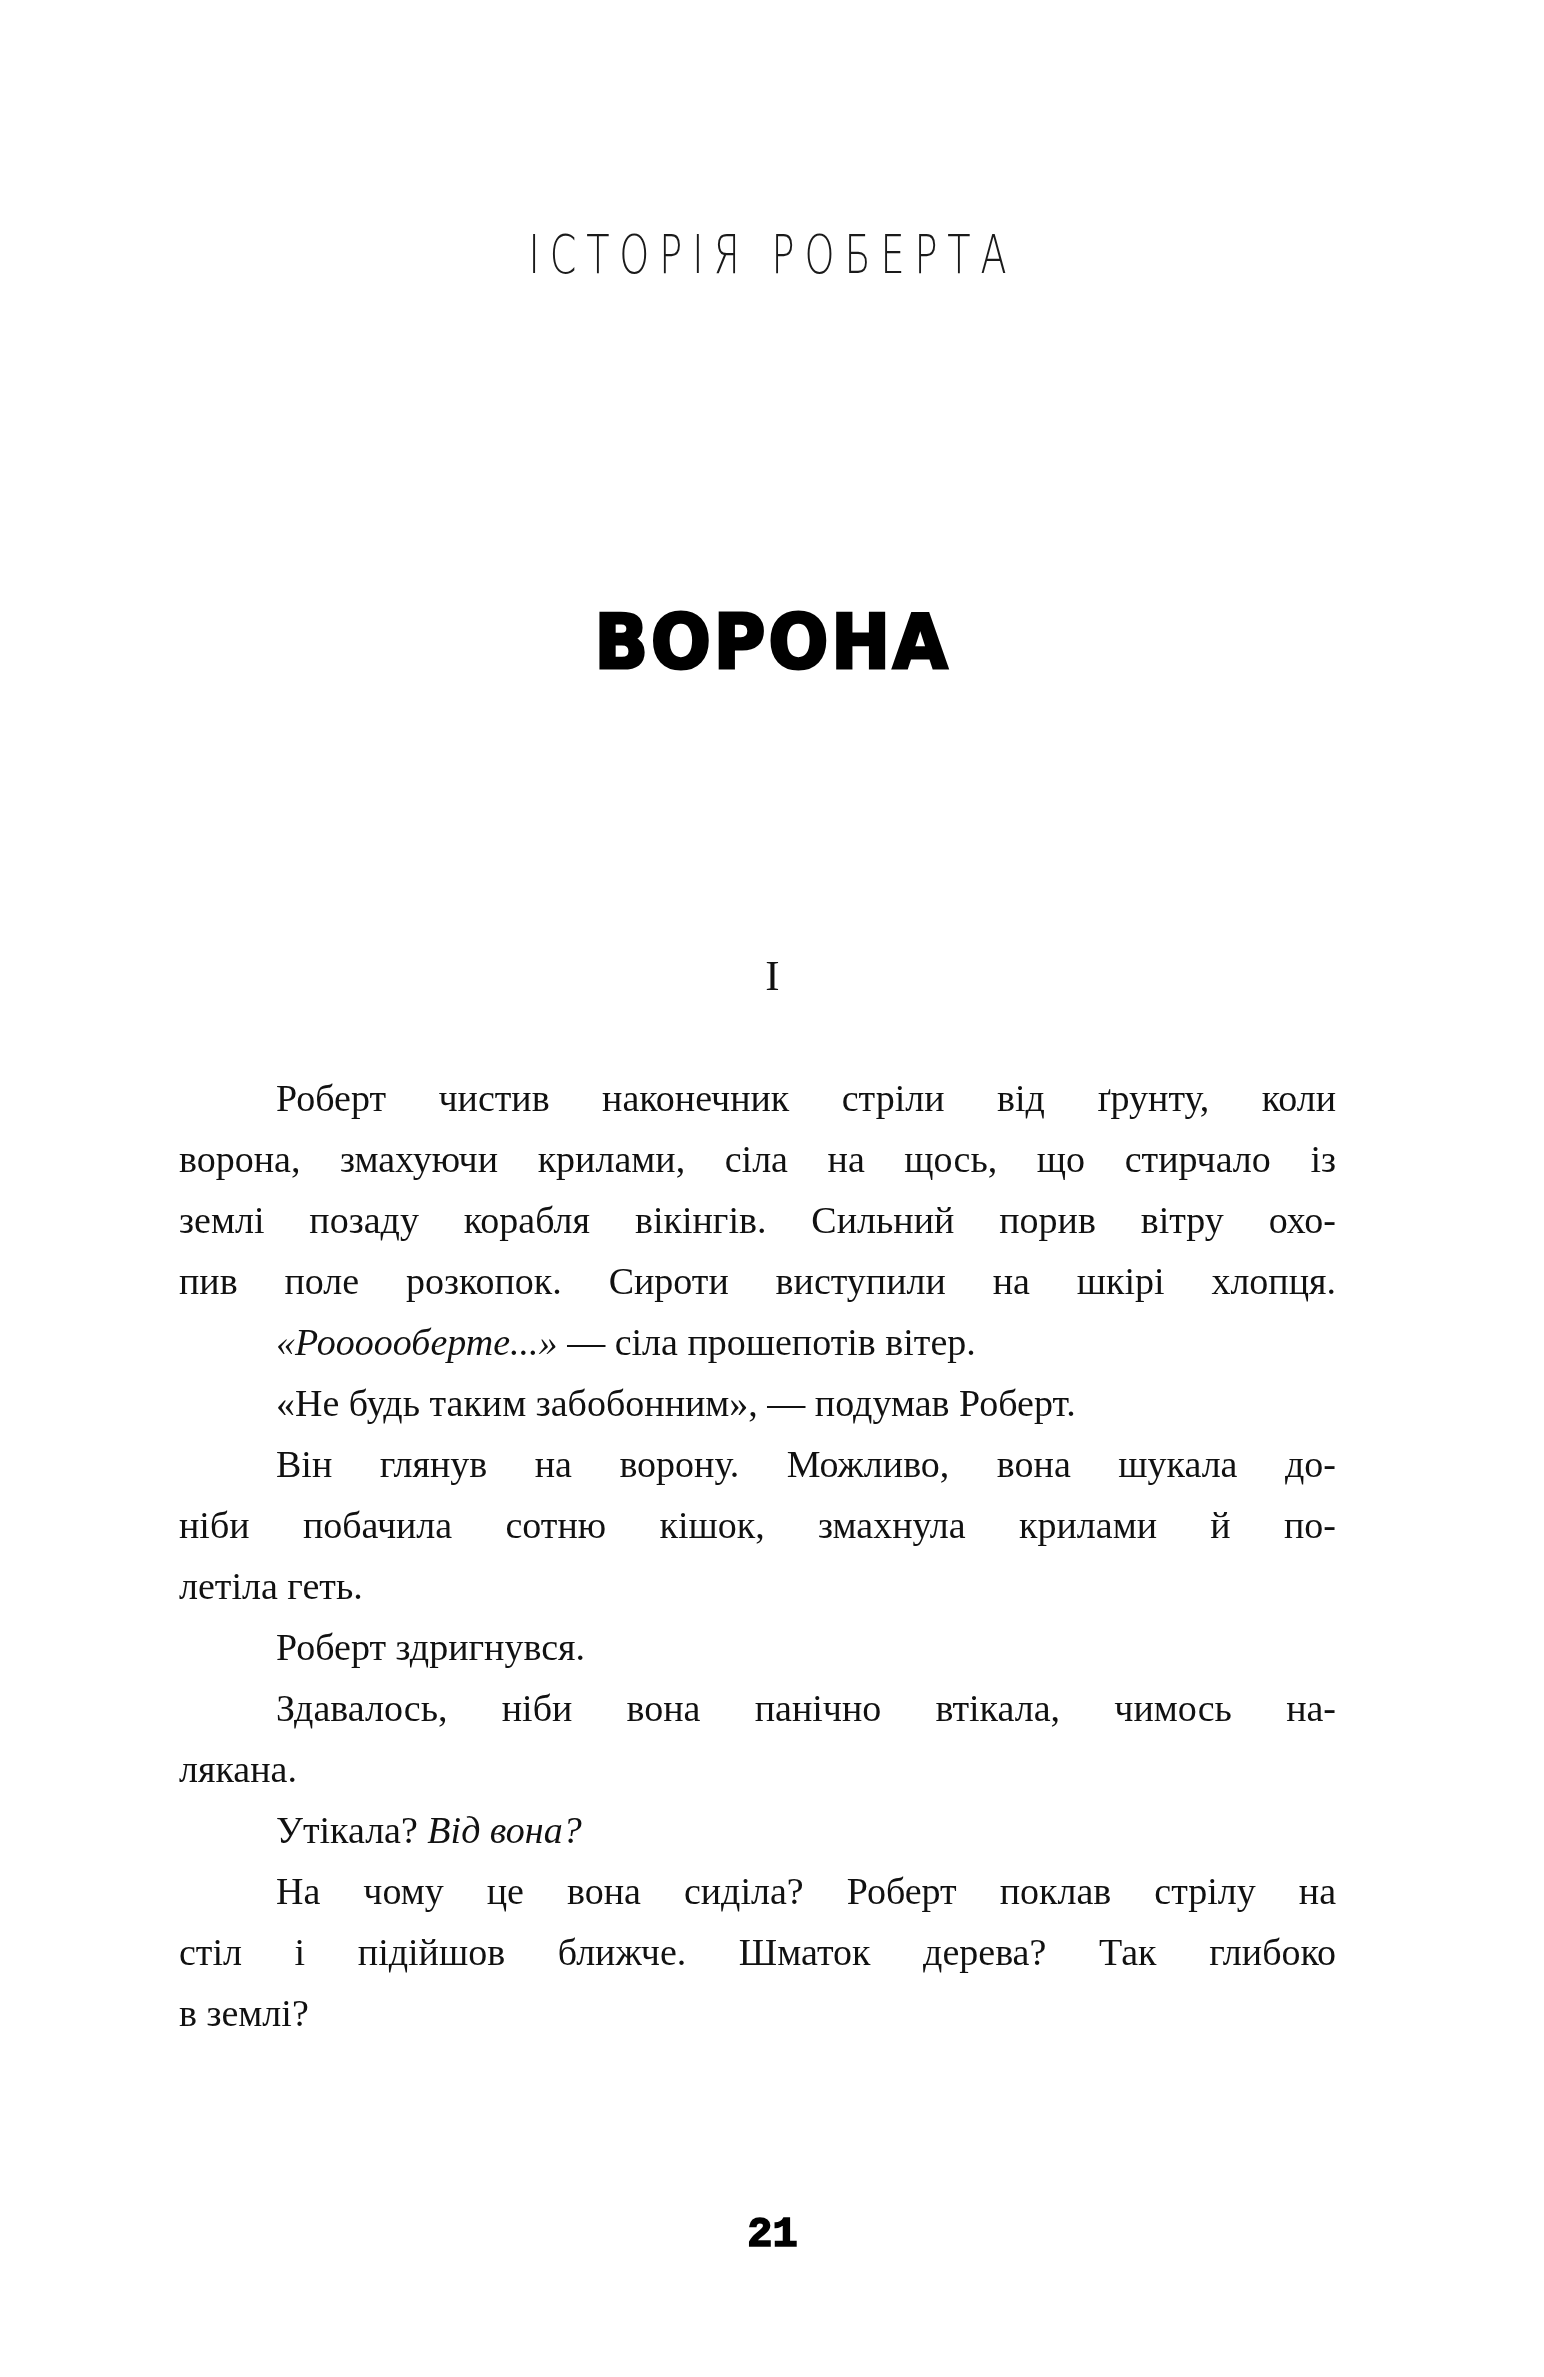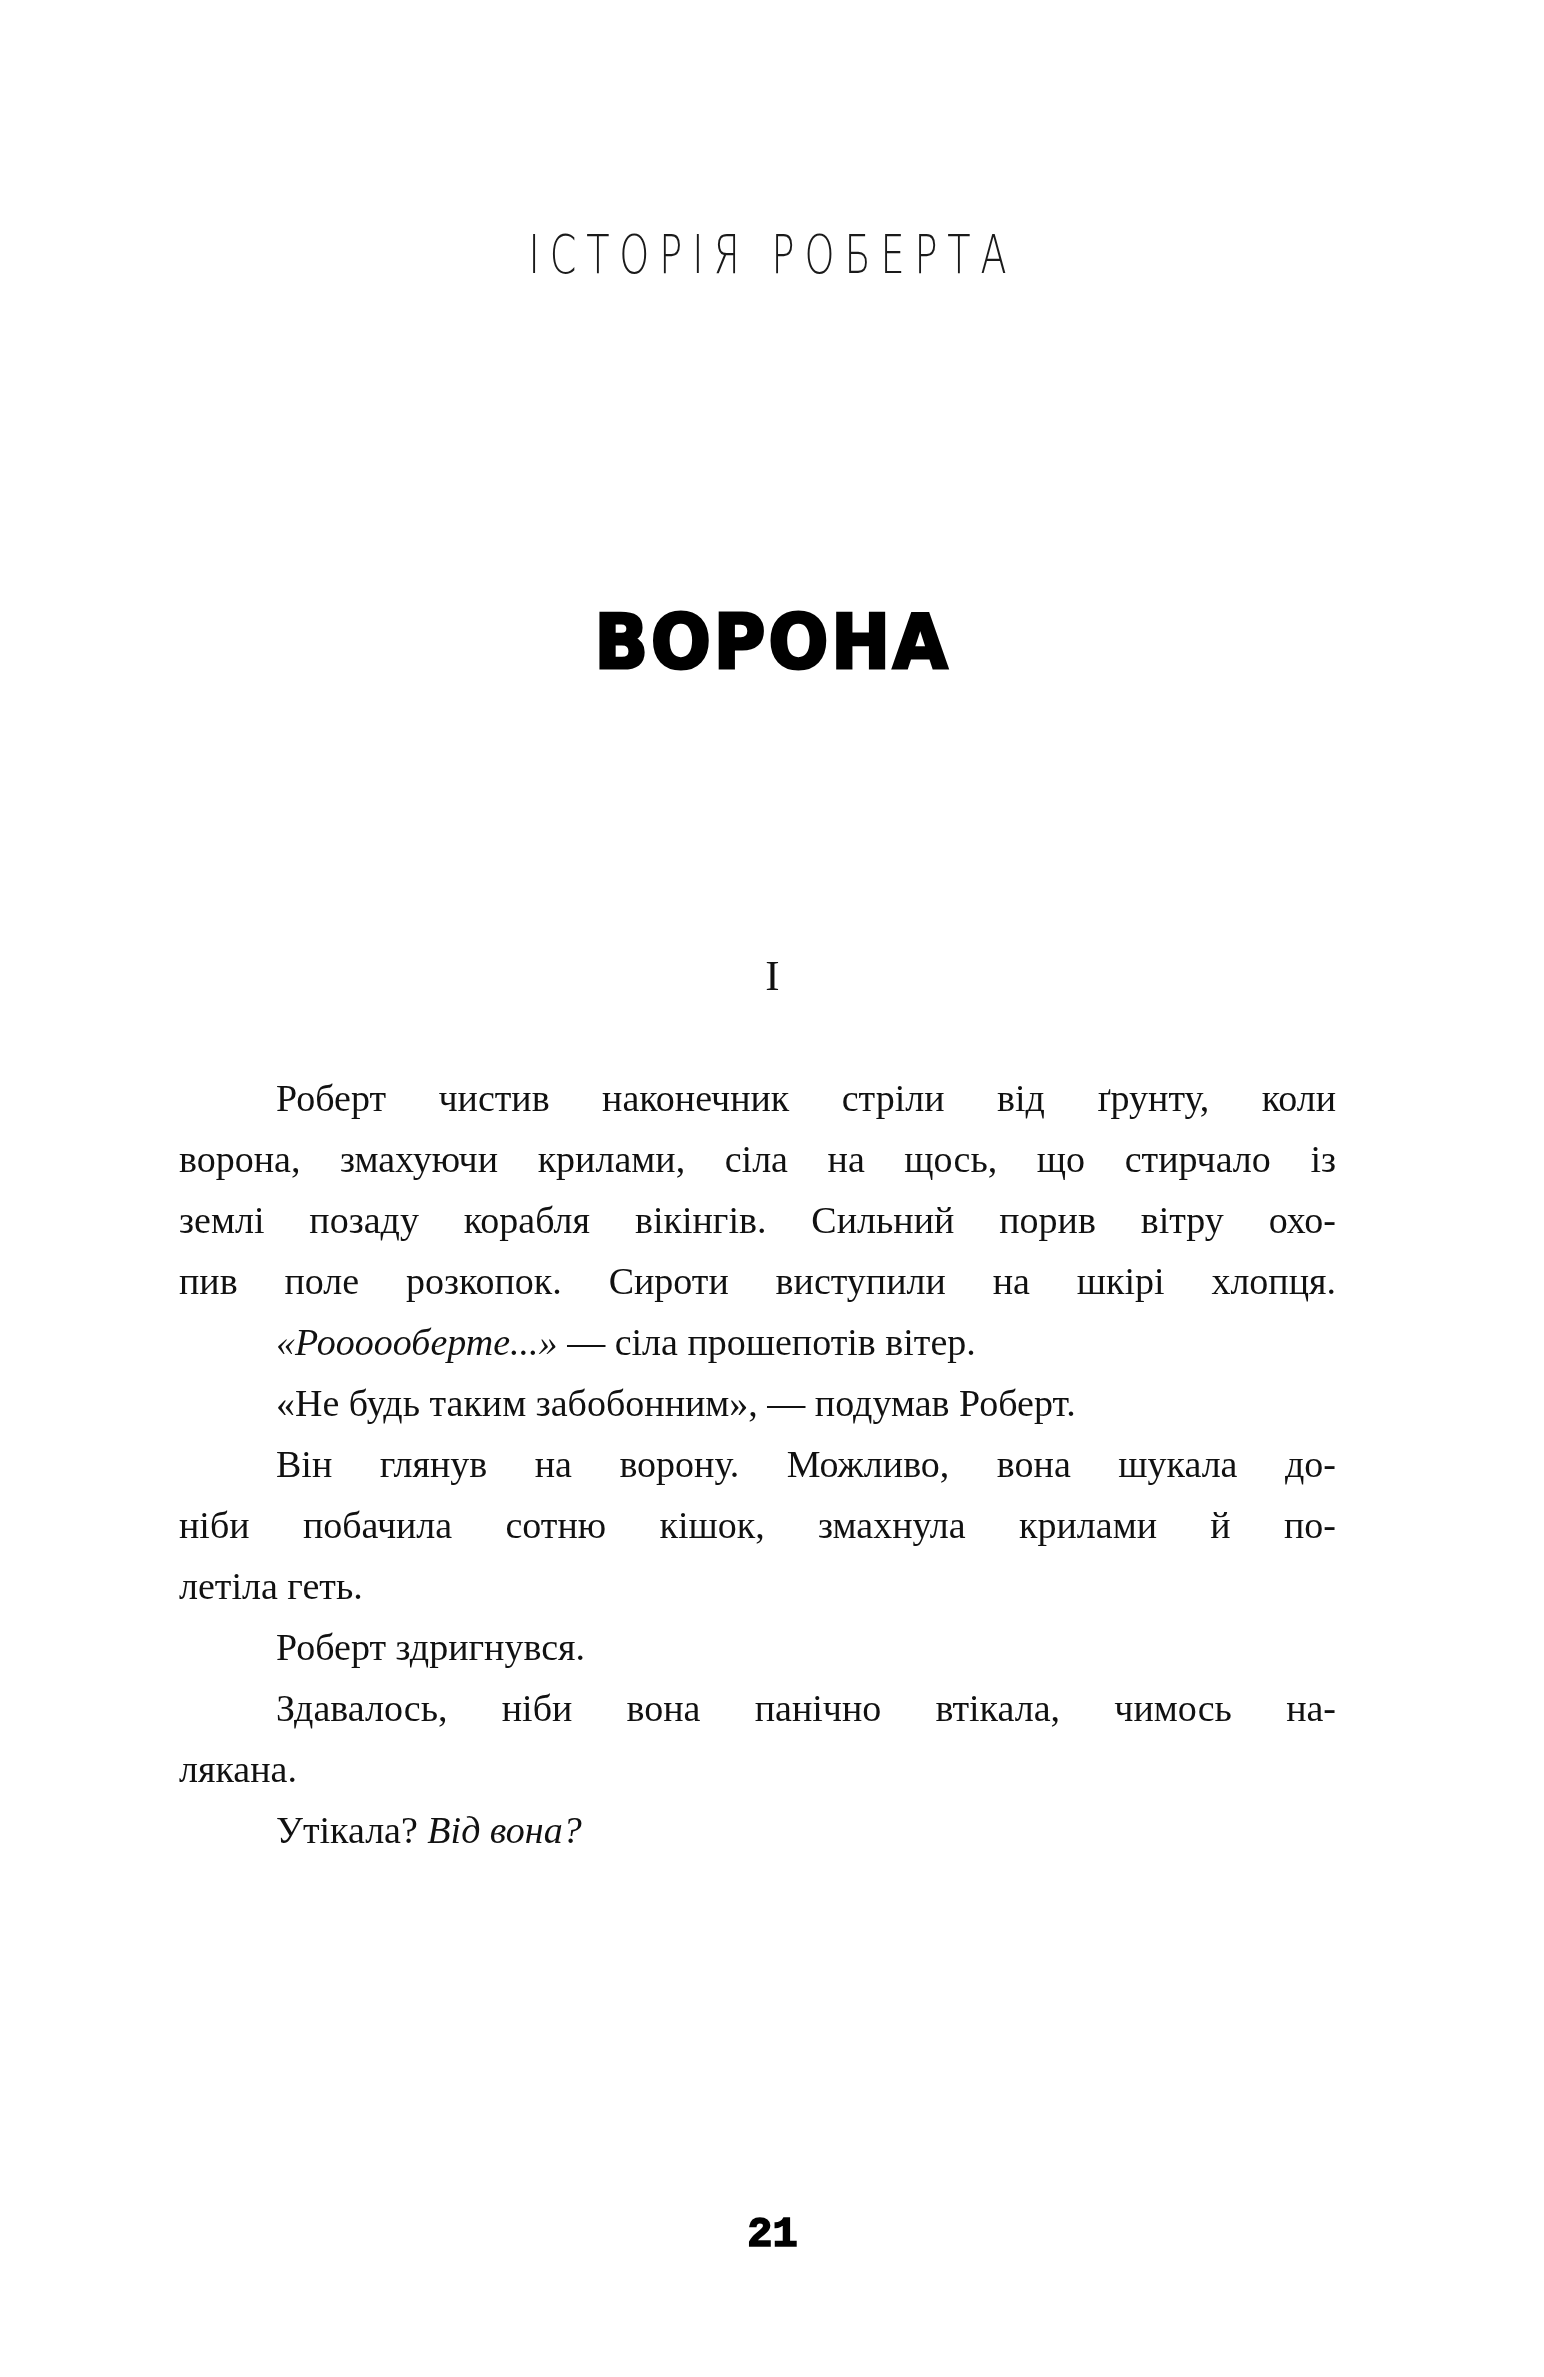--- a/index.html
+++ b/index.html
@@ -139,19 +139,24 @@
 
     <div>
       <span class="line first">Здавалось, ніби вона панічно втікала, чимось на-</span>
       <span class="line last">лякана.</span>
     </div>
 
     <div>
       <span class="line first last"><span>Утікала? </span><span class="it">Від вона?</span></span>
     </div>
 
+    <div>
+      <span class="line first">На чому це вона сиділа? Роберт поклав стрілу на</span>
+      <span class="line">стіл і підійшов ближче. Шматок дерева? Так глибоко</span>
+      <span class="line last">в землі?</span>
+    </div>
 
   </div>
 
   <div class="page-number">21</div>
 
 </div>
 
 
 </body></html>

